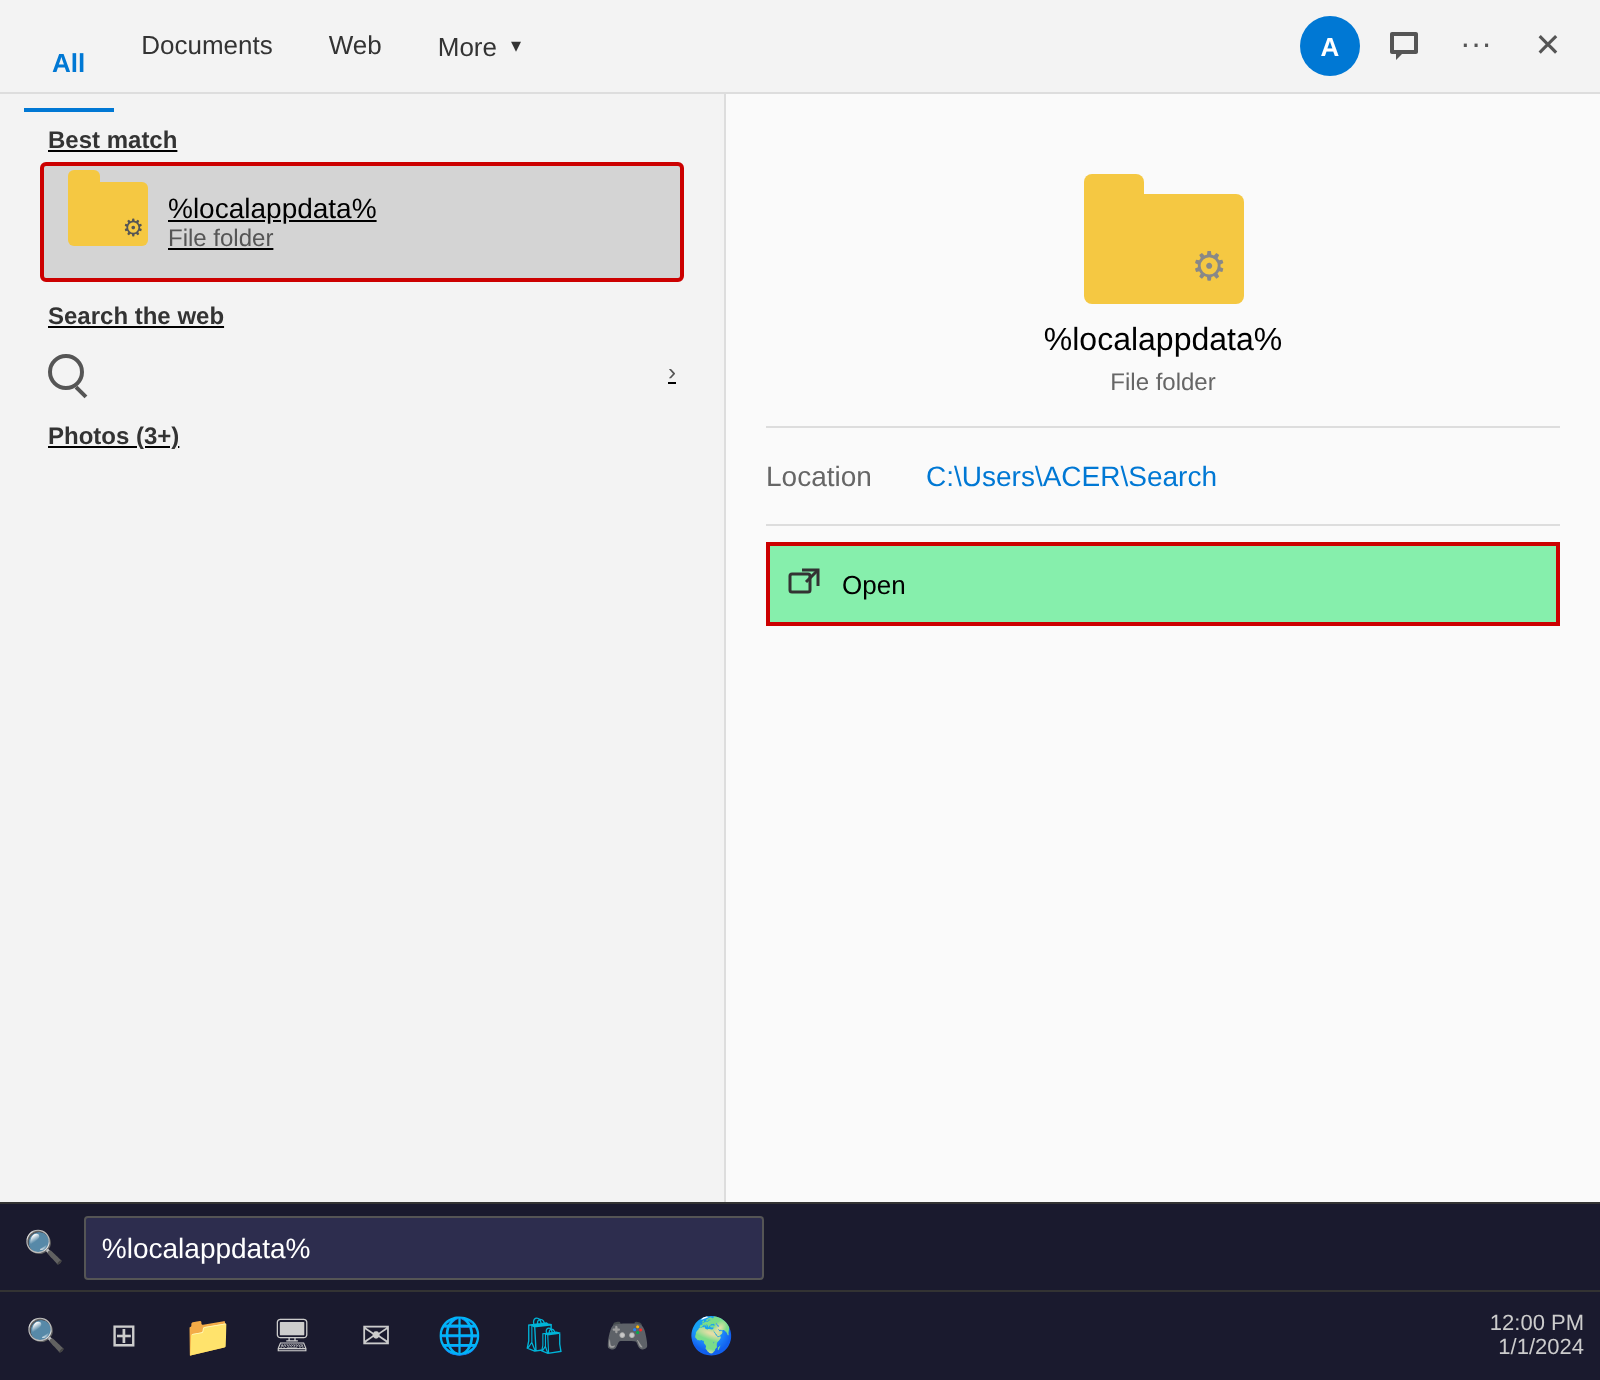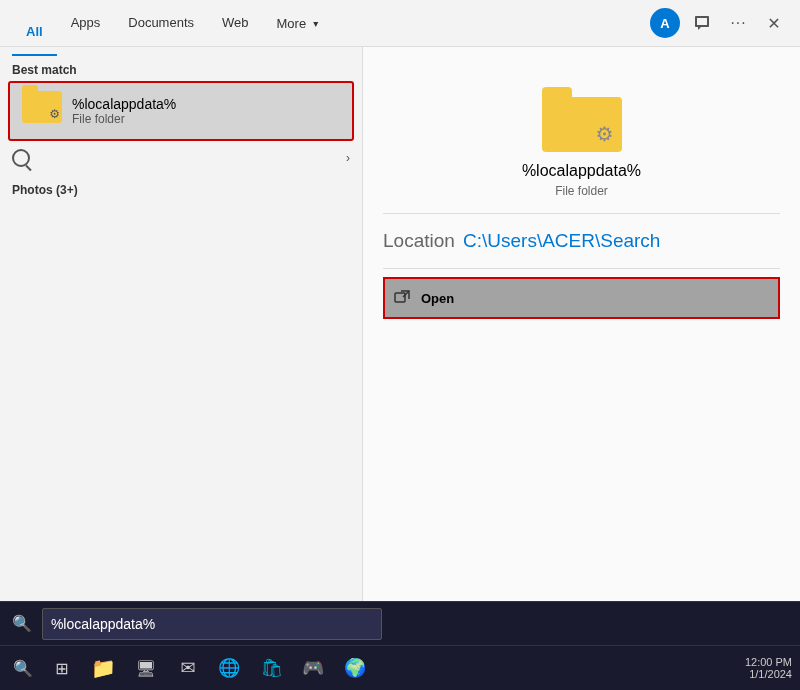--- a/index.html
+++ b/index.html
@@ -109,22 +109,23 @@
       flex: 1;
       overflow: hidden;
     }
 
     
     .left-panel {
       width: 363px;
       background: #f3f3f3;
       display: flex;
       flex-direction: column;
-      padding: 10px 0;
+      padding: 10px 12px;
       border-right: 1px solid #ddd;
+      text-decoration: underline;
     }
 
     .section-label {
       font-size: 12px;
       font-weight: 600;
       color: #333;
       padding: 6px 12px 4px;
     }
 
     .best-match-item {
@@ -317,21 +318,21 @@
     .result-info {
       width: 100%;
       padding: 12px 0;
       border-bottom: 1px solid #ddd;
     }
 
     .info-row {
       display: flex;
       align-items: center;
       padding: 4px 0;
-      font-size: 19px;
+      font-size: 14px;
     }
 
     .info-label {
       color: #666;
       width: 80px;
       flex-shrink: 0;
     }
 
     .info-value {
       color: #0078d4;
@@ -348,23 +349,22 @@
       align-items: center;
       padding: 10px 8px;
       cursor: pointer;
       font-size: 13px;
       color: #000;
       gap: 10px;
       background: transparent;
     }
 
     .action-item.highlighted {
-      background: #a3a3a3;
+      background: #86efac;
       border: 2px solid #cc0000;
-      font-weight: bold;
     }
 
     .action-icon {
       width: 18px;
       height: 18px;
       display: flex;
       align-items: center;
       justify-content: center;
       flex-shrink: 0;
     }
@@ -466,23 +466,20 @@
 <body>
 
 <div class="search-window">
 
   <div class="tabs-bar">
     <div class="tabs-left">
       <div class="tab active">
         <span>All</span>
       </div>
       <div class="tab">
-        <span>Apps</span>
-      </div>
-      <div class="tab">
         <span>Documents</span>
       </div>
       <div class="tab">
         <span>Web</span>
       </div>
       <div class="tab-more">
         <span>More</span>
         <span class="chevron-down">▾</span>
       </div>
     </div>
@@ -514,20 +511,21 @@
           <div class="folder-icon-large">
             <span class="folder-gear">⚙</span>
           </div>
         </div>
         <div class="best-match-info">
           <div class="best-match-name">%localappdata%</div>
           <div class="best-match-type">File folder</div>
         </div>
       </div>
 
+      <div class="web-search-label">Search the web</div>
       <div class="web-result-item">
         <div class="web-result-left">
           <div class="search-circle"></div>
         </div>
         <span class="chevron-right">›</span>
       </div>
 
       <div class="photos-label">Photos (3+)</div>
     </div>
 

